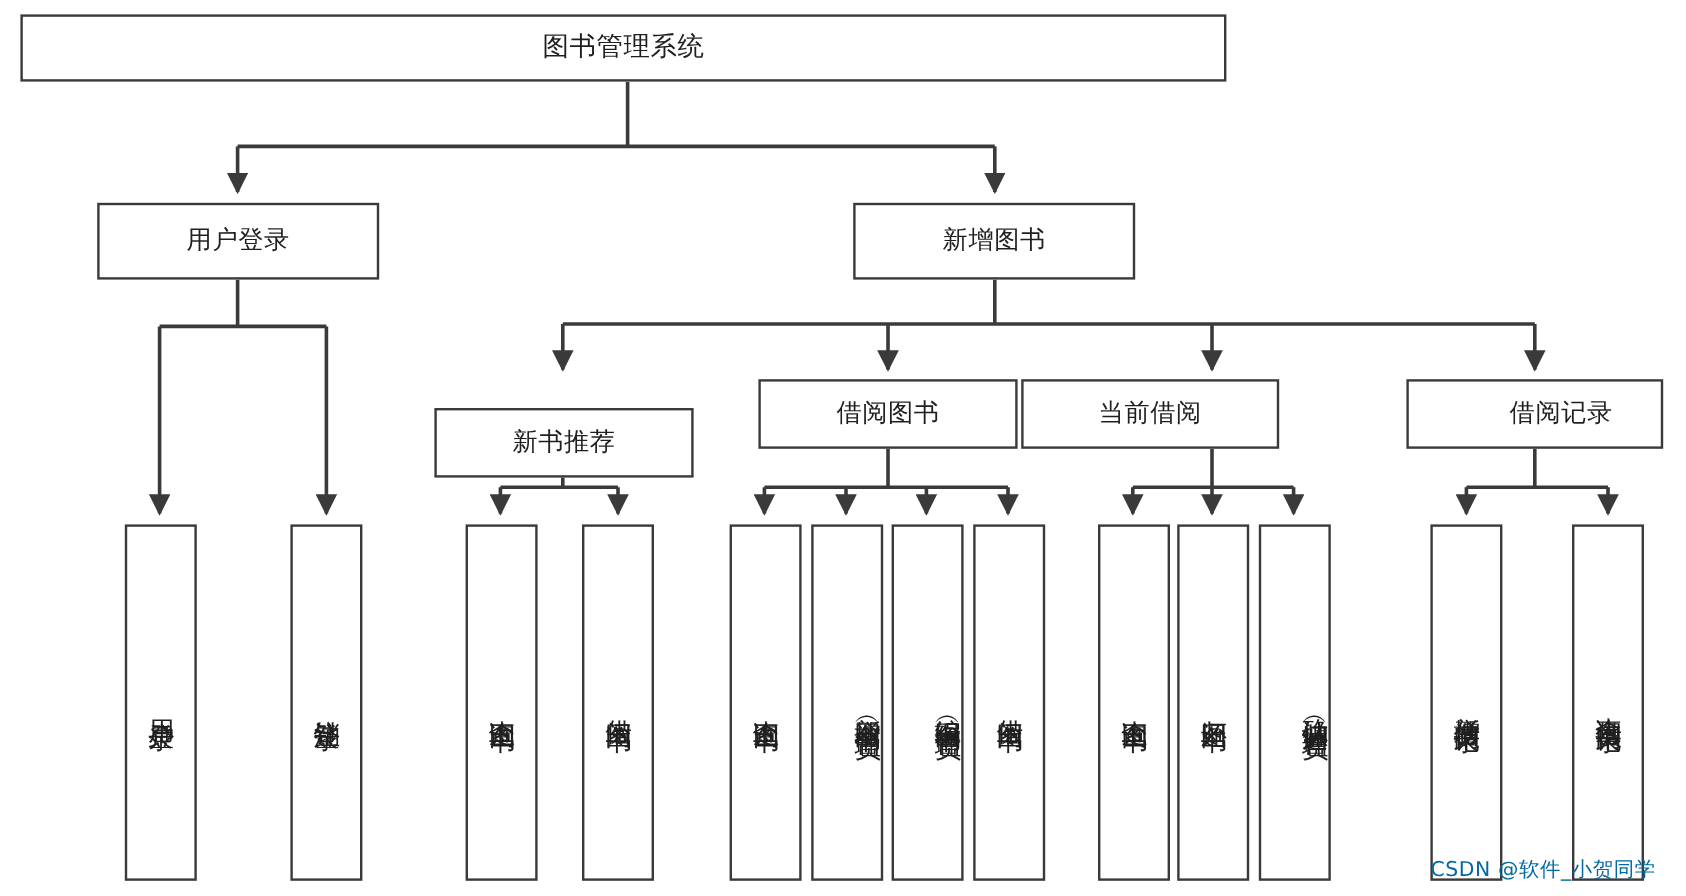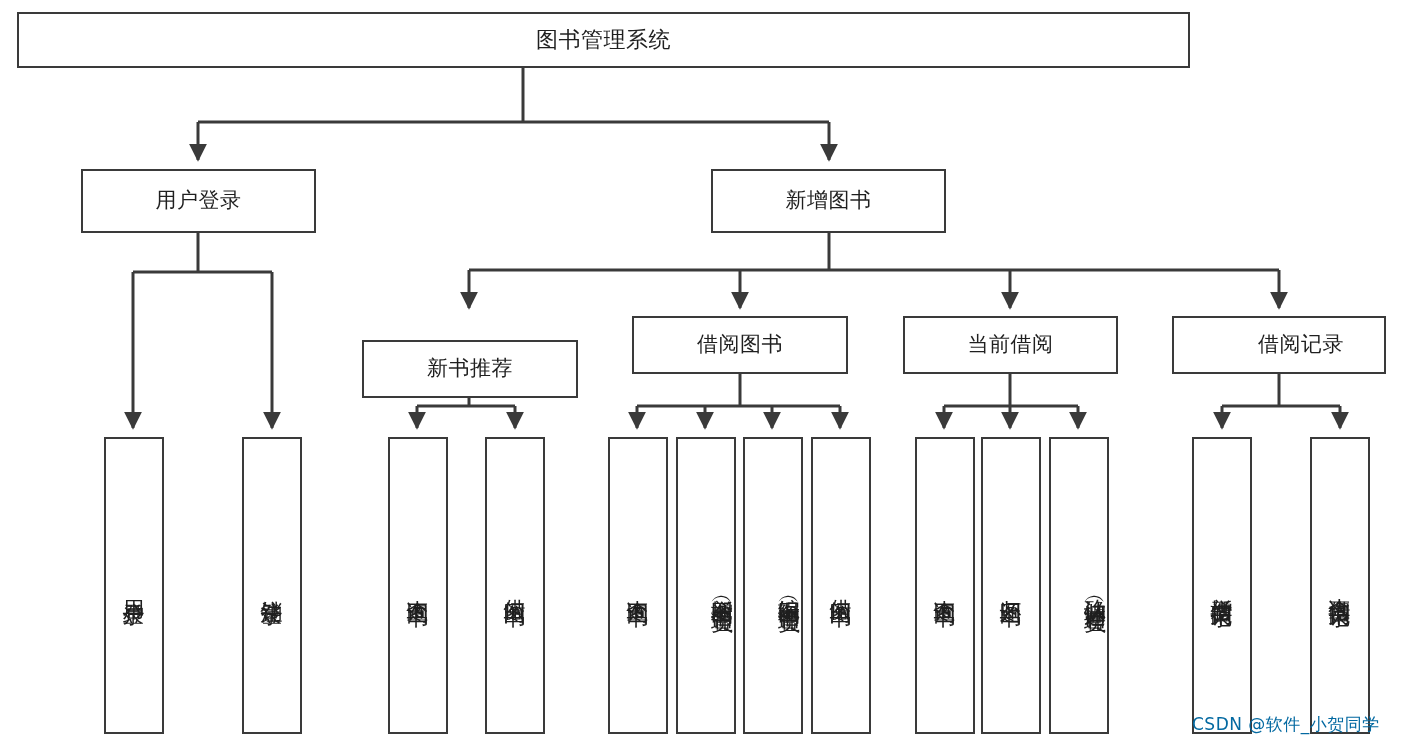--- a/index.html
+++ b/index.html
@@ -117,28 +117,28 @@
       <path d="M 1010 406 L 1010 428" marker-end="url(#arrow)"></path>
       <path d="M 1078 406 L 1078 428" marker-end="url(#arrow)"></path>
 
       <path d="M 1279 374 L 1279 406"></path>
       <path d="M 1222 406 L 1340 406"></path>
       <path d="M 1222 406 L 1222 428" marker-end="url(#arrow)"></path>
       <path d="M 1340 406 L 1340 428" marker-end="url(#arrow)"></path>
     </g>
   </svg>
 
-  <div class="node node-h node-root" style="left:17px; top:12px; width:1173px; height:56px;">图书管理系统</div>
+  <div class="node node-h node-root" style="left:17px; top:12px; width:1005px; height:56px;">图书管理系统</div>
 
   <div class="node node-h" style="left:81px; top:169px; width:235px; height:64px;">用户登录</div>
   <div class="node node-h" style="left:711px; top:169px; width:235px; height:64px;">新增图书</div>
 
   <div class="node node-h" style="left:362px; top:316px; width:216px; height:58px;margin-top:24px;">新书推荐</div>
   <div class="node node-h" style="left:632px; top:316px; width:216px; height:58px;">借阅图书</div>
-  <div class="node node-h" style="left:903px; top:316px; width:215px; height:58px;">当前借阅</div>
+  <div class="node node-h" style="left:851px; top:316px; width:215px; height:58px;">当前借阅</div>
   <div class="node node-h" style="left:1172px; top:316px; width:214px; height:58px;padding-left:44px;">借阅记录</div>
 
   <div class="node node-v center-txt" style="left:104px; top:437px; width:60px; height:297px;">用户登录</div>
   <div class="node node-v center-txt" style="left:242px; top:437px; width:60px; height:297px;">注销登录</div>
 
   <div class="node node-v center-txt" style="left:388px; top:437px; width:60px; height:297px;">查询图书</div>
   <div class="node node-v center-txt" style="left:485px; top:437px; width:60px; height:297px;">借阅图书</div>
 
   <div class="node node-v center-txt" style="left:608px; top:437px; width:60px; height:297px;">查询图书</div>
   <div class="node node-v" style="left:676px; top:437px; width:60px; height:297px;">新增图书（管理员）</div>

